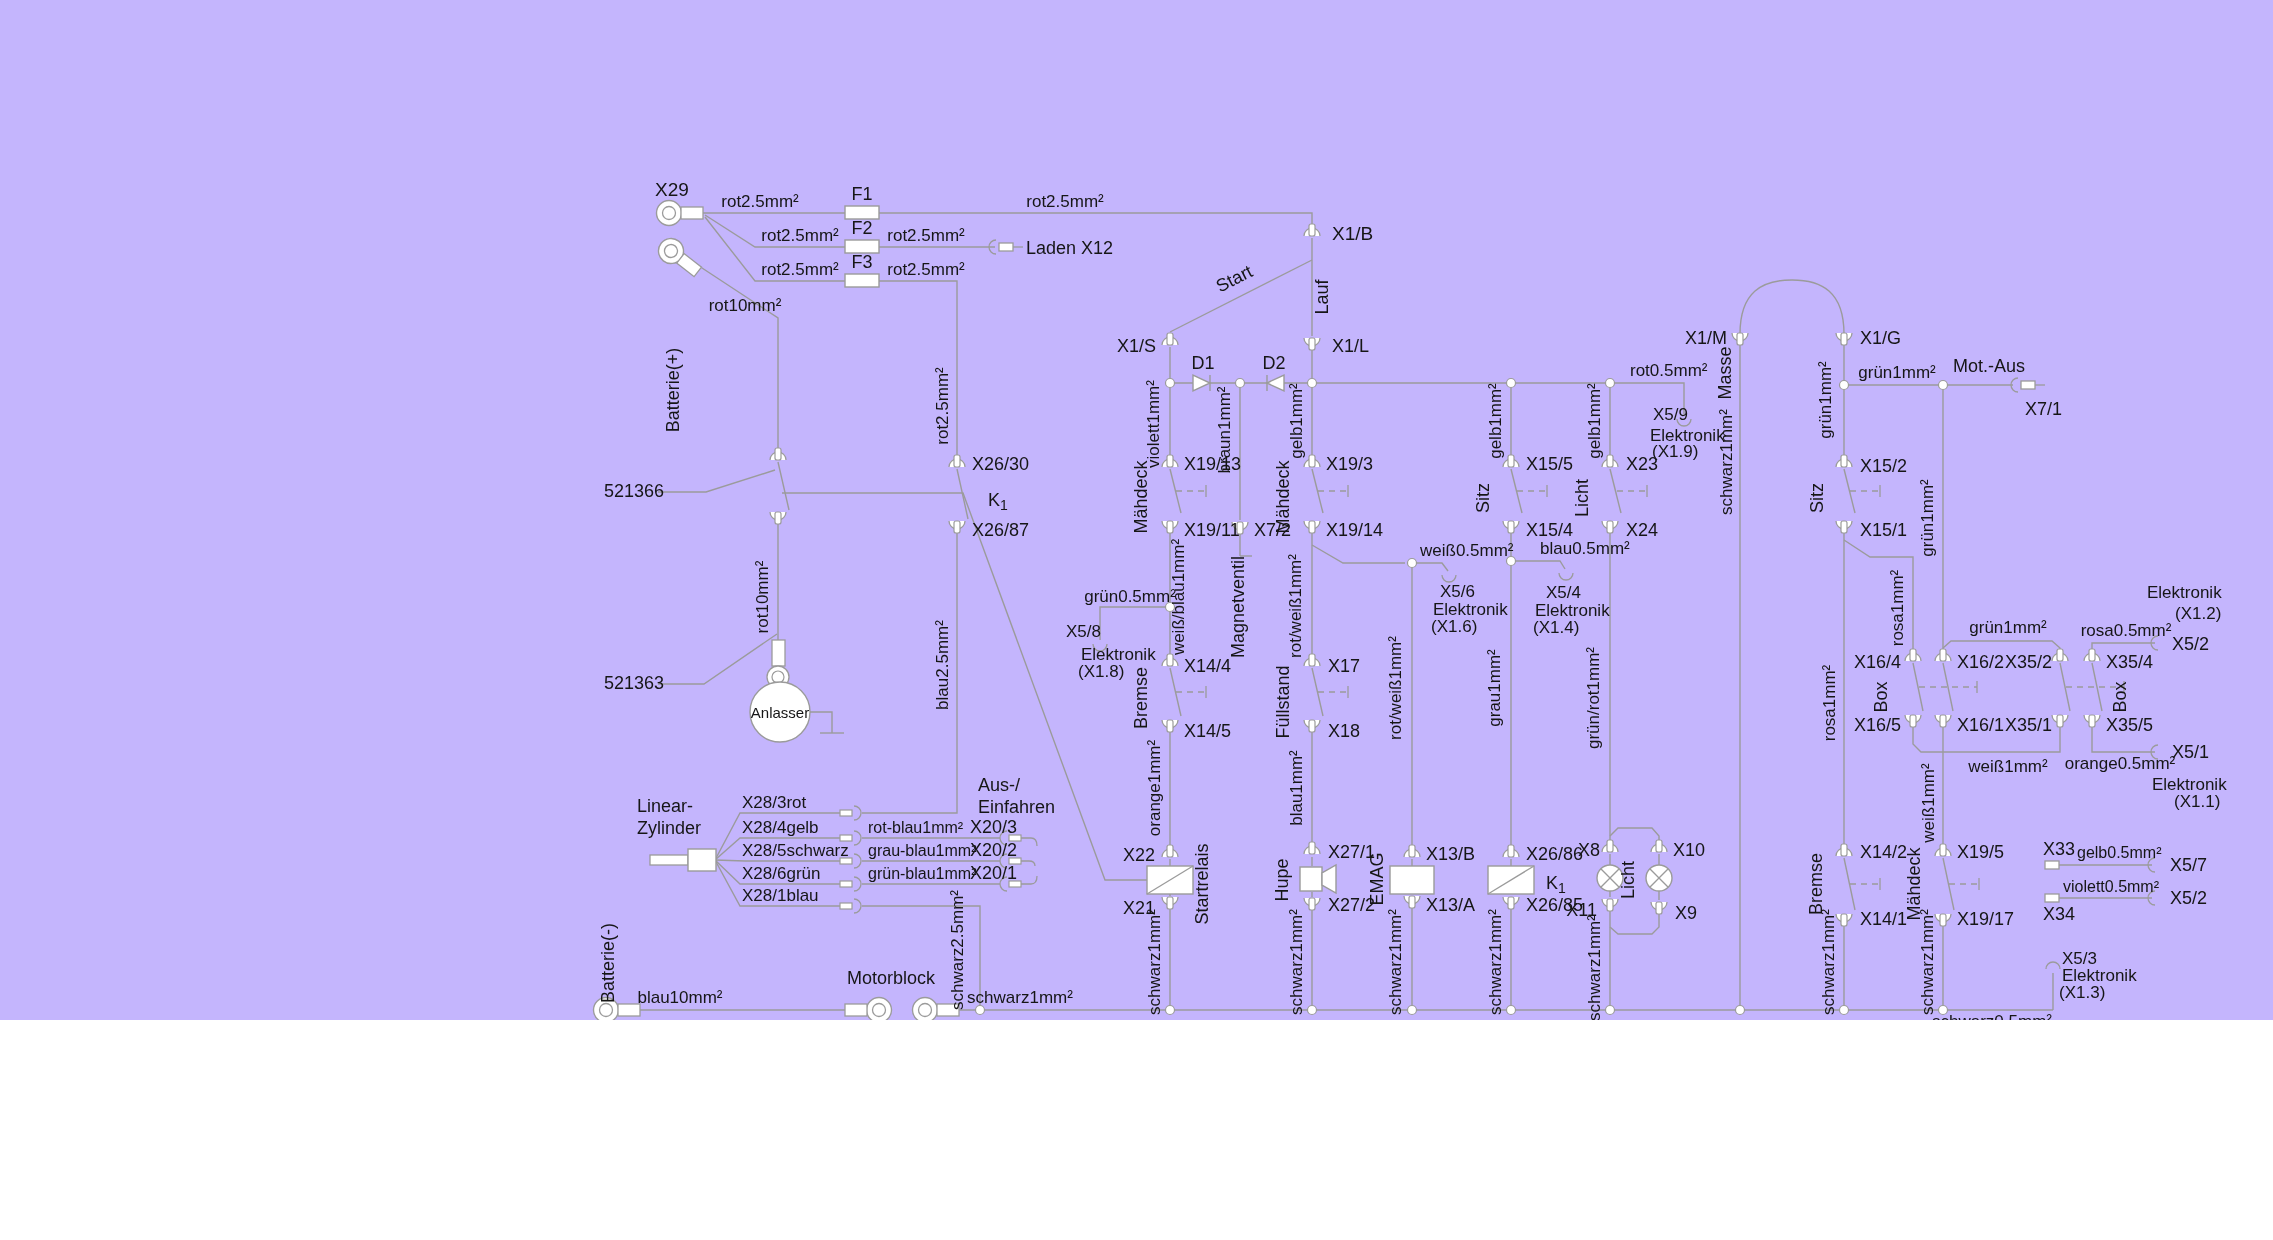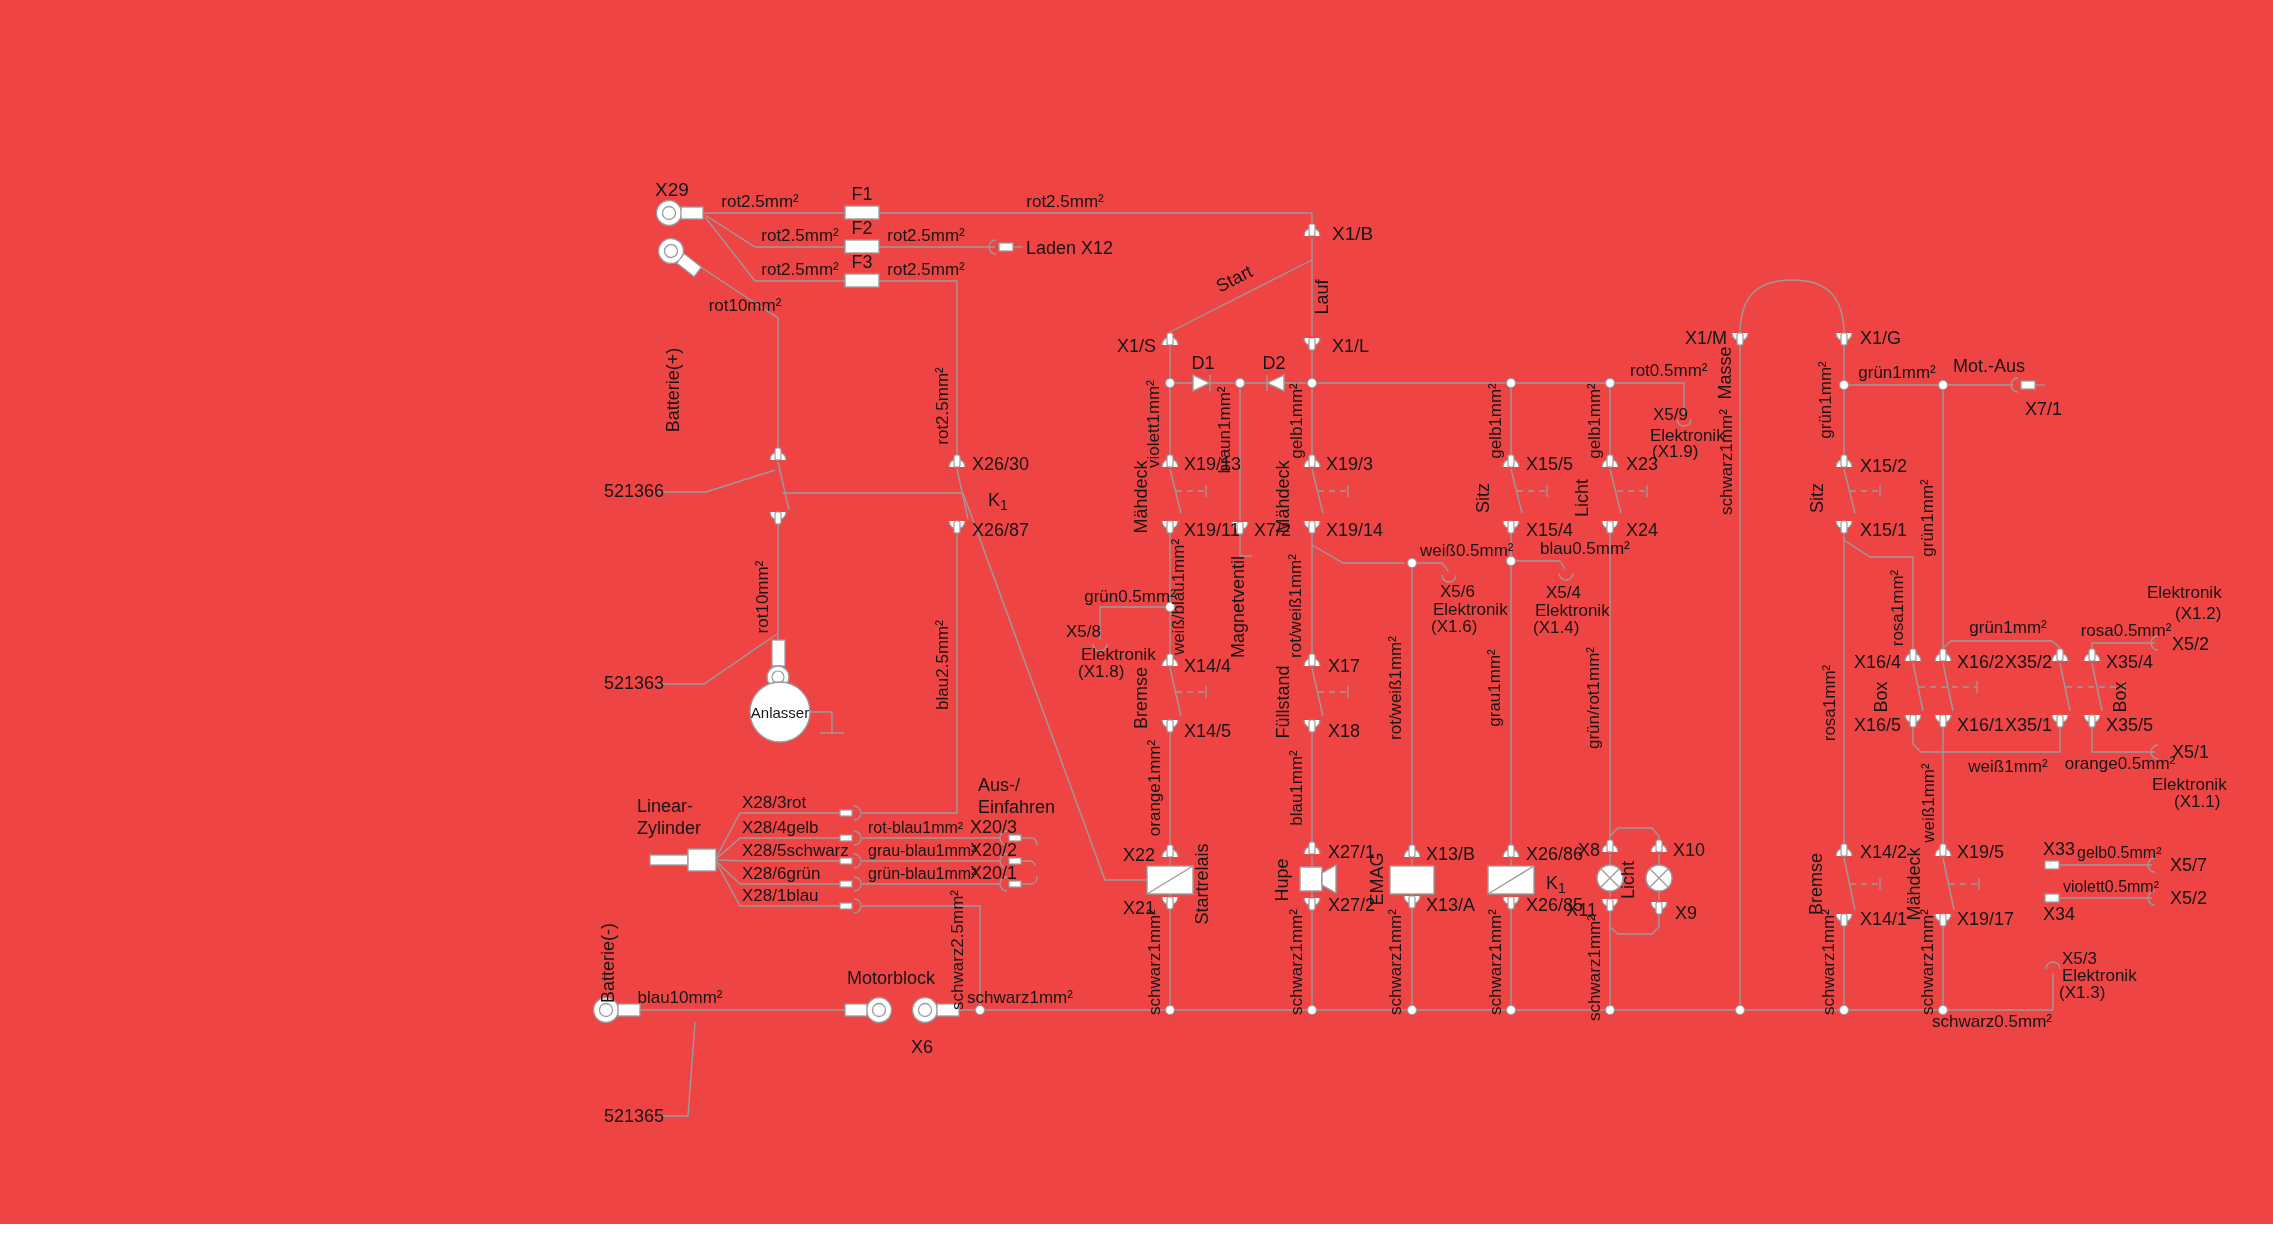--- a/index.html
+++ b/index.html
@@ -1,16 +1,16 @@
 <!DOCTYPE html>
 <html><head>
 <meta charset="utf-8">
 <style>
   html,body{margin:0;padding:0;background:#fff;}
-  #stage{width:2273px;height:1224px;position:relative;background:#ef4444;
+  #stage{width:2273px;height:1020px;position:relative;background:#c4b5fd;
          font-family:"Liberation Sans", sans-serif;}
   svg text{fill:#161616;font-family:"Liberation Sans", sans-serif;}
 </style>
 </head>
 <body>
 
 <div id="stage">
   <svg id="schematic" width="2273" height="1240" viewBox="0 0 2273 1240" xmlns="http://www.w3.org/2000/svg">
       <polyline points="703,213 845,213" fill="none" stroke="#9b9b9b" stroke-width="1.4"></polyline>
       <polyline points="879,213 1312,213 1312,225" fill="none" stroke="#9b9b9b" stroke-width="1.4"></polyline>

